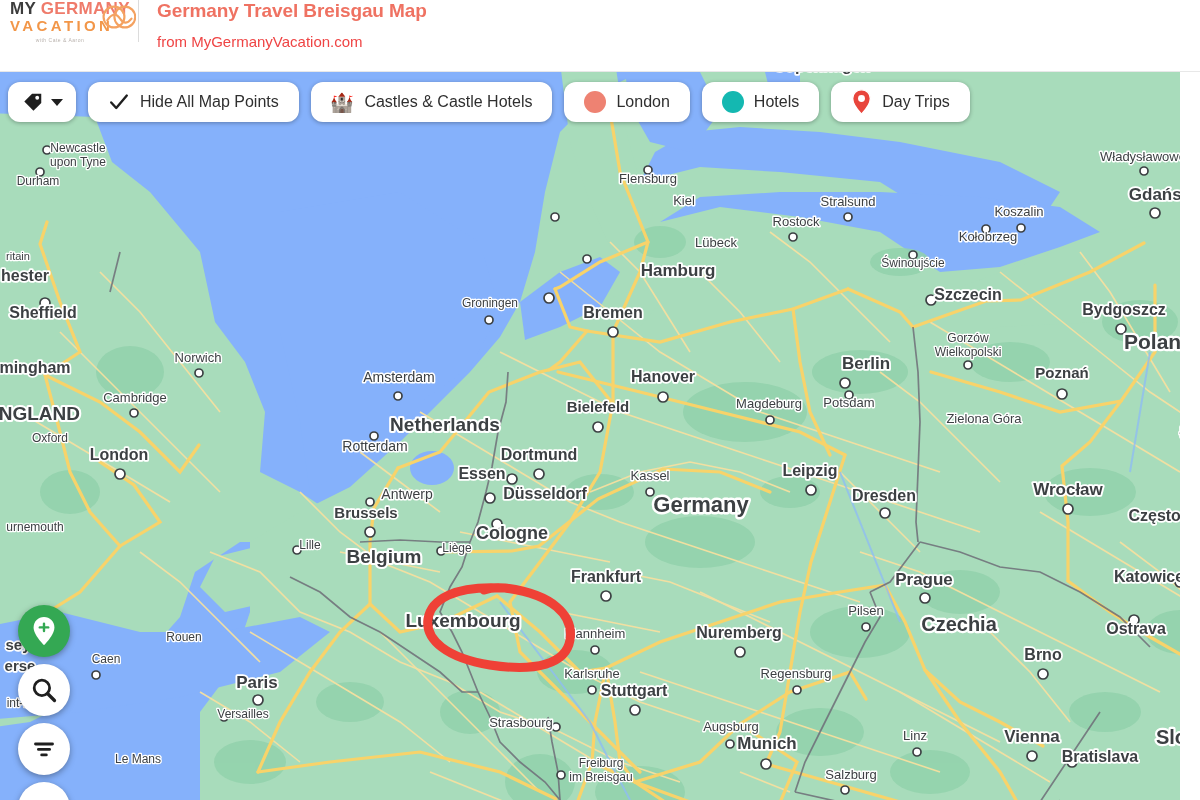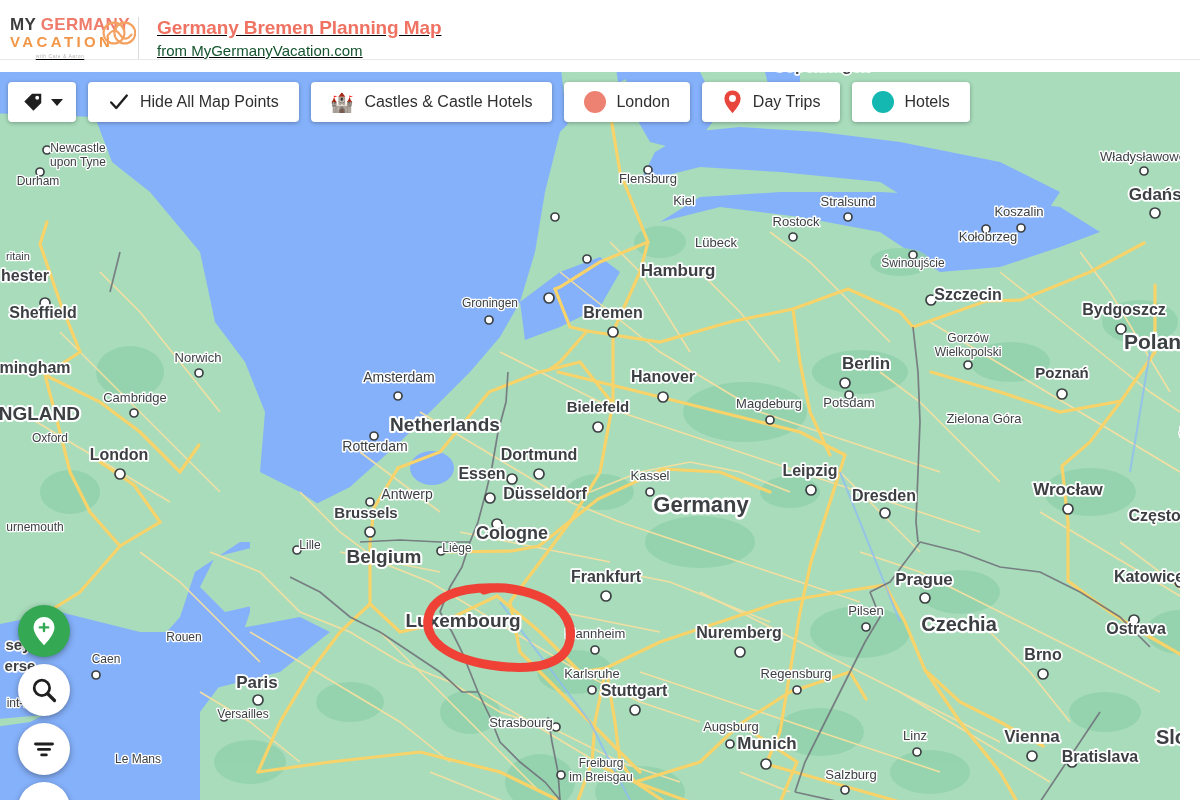--- a/index.html
+++ b/index.html
@@ -6,51 +6,51 @@
   * { margin:0; padding:0; box-sizing:border-box; }
   html,body { width:1200px; height:800px; overflow:hidden; }
   body {
     font-family:"Liberation Sans", sans-serif;
     background:#fff;
   }
   #app { position:relative; width:1200px; height:800px; overflow:hidden; }
 
   
   #header {
-    position:absolute; left:0; top:0; width:1200px; height:60px;
-    background:#ffffff; display:flex; align-items:flex-end;
-    border-bottom:1px solid #e8e8e8; z-index:40;text-decoration:underline;
+    position:absolute; left:0; top:0; width:1200px; height:72px;
+    background:#ffffff; display:flex; align-items:flex-start;
+    border-bottom:1px solid #e8e8e8; z-index:40;
   }
   #logo-block { width:130px; padding-left:10px; flex:none; }
   .logo-l1 { font-size:17px; font-weight:bold; letter-spacing:.3px; line-height:1.05; white-space:nowrap; }
   .logo-my { color:#3c3c3c; }
   .logo-germany { color:#ef7b6b; }
   .logo-l2 { font-size:15px; font-weight:bold; color:#f29648; letter-spacing:3.4px; line-height:1.05; white-space:nowrap; }
   .logo-l3 { font-size:5px; color:#b9b2ad; letter-spacing:.5px; text-align:center; padding-right:20px; margin-top:2px; }
   .logo-rows { position:relative; display:inline-block; }
   .pretzel { position:absolute; right:-6px; top:2px; width:34px; height:30px; }
   #logo-divider { width:1px; height:42px; background:#dcdcdc; margin:0 18px 0 8px; flex:none; }
   #title-block { flex:1; }
   #title-main { font-size:19px; font-weight:bold; color:#ef7262; letter-spacing:-.1px; }
-  #title-sub { font-size:15px; color:#14532d; margin-top:3px; }
+  #title-sub { font-size:15px; color:#ef4444; margin-top:11px; }
 
   
   #map {
     position:absolute; left:0; top:72px; width:1180px; height:728px;
     background:#85b1fb; overflow:hidden;
   }
   #map svg { display:block; }
 
   
   #toolbar {
     position:absolute; left:8px; top:82px; z-index:30;
     display:flex; align-items:center; gap:12px;
   }
   .chip {
-    height:40px; background:#fff; border-radius:4px;
+    height:40px; background:#fff; border-radius:12px;
     display:flex; align-items:center; gap:10px;
     padding:0 20px; box-shadow:0 1px 4px rgba(0,0,0,.30);
     font-size:16px; color:#2f2f2f; white-space:nowrap; cursor:pointer;
   }
   .chip-label { font-size:16px; color:#2f2f2f; }
   #chip-tag { padding:0 13px 0 14px; gap:7px; }
   .tag-icon { width:22px; height:22px; flex:none; }
   .caret { width:0;height:0;border-left:6px solid transparent;border-right:6px solid transparent;border-top:7px solid #1f1f1f; }
   .check { width:22px; height:22px; flex:none; }
   .castle { font-size:19px; line-height:1; }
@@ -87,21 +87,21 @@
         <svg class="pretzel" viewBox="0 0 40 36">
           <circle cx="14" cy="18" r="12.5" fill="none" stroke="#f4a261" stroke-width="2.6"></circle>
           <circle cx="27" cy="18" r="12.5" fill="none" stroke="#f4a261" stroke-width="2.6"></circle>
           <path d="M6 22 Q14 9 22 21 Q28 29 35 20" fill="none" stroke="#f4a261" stroke-width="2.6" stroke-linecap="round"></path>
         </svg>
       </div>
       <div class="logo-l3">with Cate &amp; Aaron</div>
     </div>
     <div id="logo-divider"></div>
     <div id="title-block">
-      <div id="title-main">Germany Bremen Planning Map</div>
+      <div id="title-main">Germany Travel Breisgau Map</div>
       <div id="title-sub">from MyGermanyVacation.com</div>
     </div>
   </div>
 
   <div id="map">
     <svg width="1200" height="728" viewBox="0 0 1200 728">
       <defs>
         <clipPath id="mapclip">
             <rect x="0" y="0" width="1200" height="728"></rect>
           </clipPath>
@@ -594,30 +594,30 @@
       <span class="castle">🏰</span>
       <span class="chip-label">Castles &amp; Castle Hotels</span>
     </div>
 
     <div class="chip">
       <span class="dot" style="background:#ee8272"></span>
       <span class="chip-label">London</span>
     </div>
 
     <div class="chip">
+      <span class="dot" style="background:#14b8b1"></span>
+      <span class="chip-label">Hotels</span>
+    </div>
+
+    <div class="chip">
       <svg class="pin-icon" viewBox="0 0 24 30">
         <path d="M12 1 C6.2 1 1.8 5.3 1.8 11 C1.8 18.4 12 29 12 29 C12 29 22.2 18.4 22.2 11 C22.2 5.3 17.8 1 12 1 Z" fill="#e8453c" stroke="#fff" stroke-width="1.6"></path>
         <circle cx="12" cy="11" r="4" fill="#fff"></circle>
       </svg>
       <span class="chip-label">Day Trips</span>
-    </div>
-
-    <div class="chip">
-      <span class="dot" style="background:#14b8b1"></span>
-      <span class="chip-label">Hotels</span>
     </div>
 
   </div>
 
   <div id="map-controls">
     <div class="ctrl" id="ctrl-add">
       <svg width="26" height="30" viewBox="0 0 24 30">
         <path d="M12 1 C6.2 1 1.6 5.6 1.6 11.4 C1.6 19 12 29 12 29 C12 29 22.4 19 22.4 11.4 C22.4 5.6 17.8 1 12 1 Z" fill="#fff"></path>
         <rect x="10.8" y="6.6" width="2.4" height="9.6" rx="1.2" fill="#34a853"></rect>
         <rect x="6.6" y="10.2" width="10.8" height="2.4" rx="1.2" fill="#34a853"></rect>

